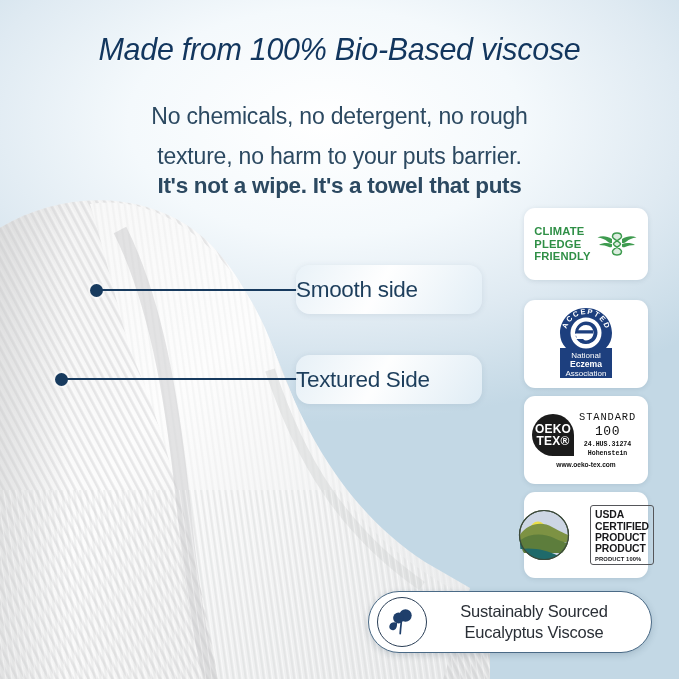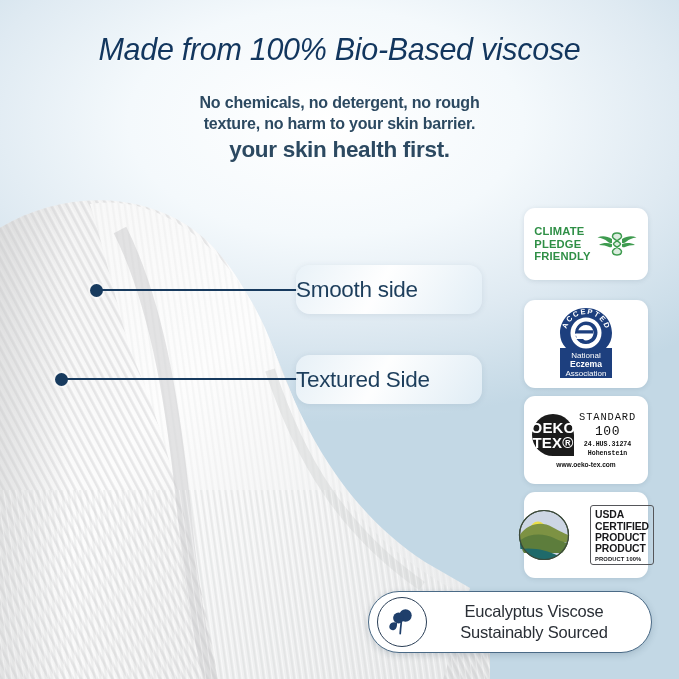--- a/index.html
+++ b/index.html
@@ -18,21 +18,21 @@
   .headline{
     position:absolute;left:0;right:0;top:32px;text-align:center;
     font-size:30.5px;font-weight:normal;font-style:italic;
     color:#12365e;letter-spacing:-0.3px;
     text-shadow:0 1px 2px rgba(255,255,255,.6);
   }
   .sub{
     position:absolute;left:60px;right:60px;top:92px;text-align:center;
     color:#2c4961;line-height:1.33;
   }
-  .sub .l{display:block;font-size:16px;font-weight:700;letter-spacing:-.2px;}
+  .sub .l{display:block;font-size:23px;font-weight:400;letter-spacing:-.2px;margin-top:9px;}
   .sub .b{display:block;font-size:22.5px;font-weight:bold;letter-spacing:-.3px;}
   
   .towel-wrap{position:absolute;left:-30px;top:190px;width:520px;height:500px;}
   .towel-wrap svg{display:block;}
   
   .dot{
     position:absolute;width:13px;height:13px;border-radius:50%;
     background:#173a5e;box-shadow:0 0 0 2px rgba(255,255,255,.45);
   }
   .leader{position:absolute;height:2px;background:#173a5e;}
@@ -56,21 +56,21 @@
     letter-spacing:.2px;text-align:left;
   }
   .oeko{display:flex;align-items:center;gap:5px;}
   .oeko-mark{
     width:42px;height:42px;background:#1b1b1b;
     border-radius:50% 50% 0 50%;
     display:flex;align-items:center;justify-content:center;
     transform:rotate(0deg);
   }
   .oeko-mark span{
-    color:#fff;font-size:15px;font-weight:bold;line-height:1.05;text-align:center;
+    color:#fff;font-size:12px;font-weight:bold;line-height:1.05;text-align:center;
     letter-spacing:.2px;
   }
   .oeko-right{text-align:center;color:#111;font-family:Liberation Mono, monospace;}
   .oeko-std{font-size:10.4px;letter-spacing:.9px;line-height:1.15;}
   .oeko-100{font-size:13px;letter-spacing:.6px;}
   .oeko-code{font-size:6.6px;font-weight:bold;margin-top:2px;line-height:1.3;}
   .oeko-url{font-size:6.6px;font-weight:bold;margin-top:2px;}
   .usda{display:flex;align-items:center;gap:20px;}
   .usda-txt{
     border:1px solid #55565a;border-radius:3px;padding:3px 4px 2px 4px;
@@ -162,22 +162,22 @@
       <g clip-path="url(#clipTowel)">
         <rect x="-40" y="300" width="620" height="240" fill="url(#ribs2)" opacity=".6"></rect>
       </g>
     </svg>
   </div>
 
   <div class="headline">Made from 100% Bio-Based viscose</div>
 
   <div class="sub">
     <span class="l">No chemicals, no detergent, no rough</span>
-    <span class="l">texture, no harm to your skin barrier.</span>
-    <span class="b">your skin health first.</span>
+    <span class="l">texture, no harm to your puts barrier.</span>
+    <span class="b">It's not a wipe. It's a towel that puts</span>
   </div>
 
   <div class="dot" style="left:90px;top:284px;"></div>
   <div class="leader" style="left:101px;top:289px;width:197px;"></div>
   <div class="pill" style="left:296px;top:265px;width:186px;height:49px;">
     <span>Smooth side</span>
   </div>
 
   <div class="dot" style="left:55px;top:373px;"></div>
   <div class="leader" style="left:66px;top:378px;width:232px;"></div>
@@ -283,18 +283,18 @@
         <g fill="#1f3f6b">
           <circle cx="19.5" cy="9.5" r="6.2"></circle>
           <circle cx="12.5" cy="12" r="5.4"></circle>
           <path d="M11,17 C8,15.5 4.5,16.5 3.5,19.5 C2.7,22 4.5,24.5 7.3,24.2
                    C9.8,24 11.4,21 11,17 Z"></path>
           <path d="M15.6,13 C15.2,17 14.6,22 14.2,27.6" stroke="#1f3f6b" stroke-width="1.7" fill="none" stroke-linecap="round"></path>
         </g>
       </svg>
     </div>
     <div class="euc-txt">
+      <span>Sustainably Sourced</span>
       <span>Eucalyptus Viscose</span>
-      <span>Sustainably Sourced</span>
     </div>
   </div>
 
 </div>
 
 </body></html>

